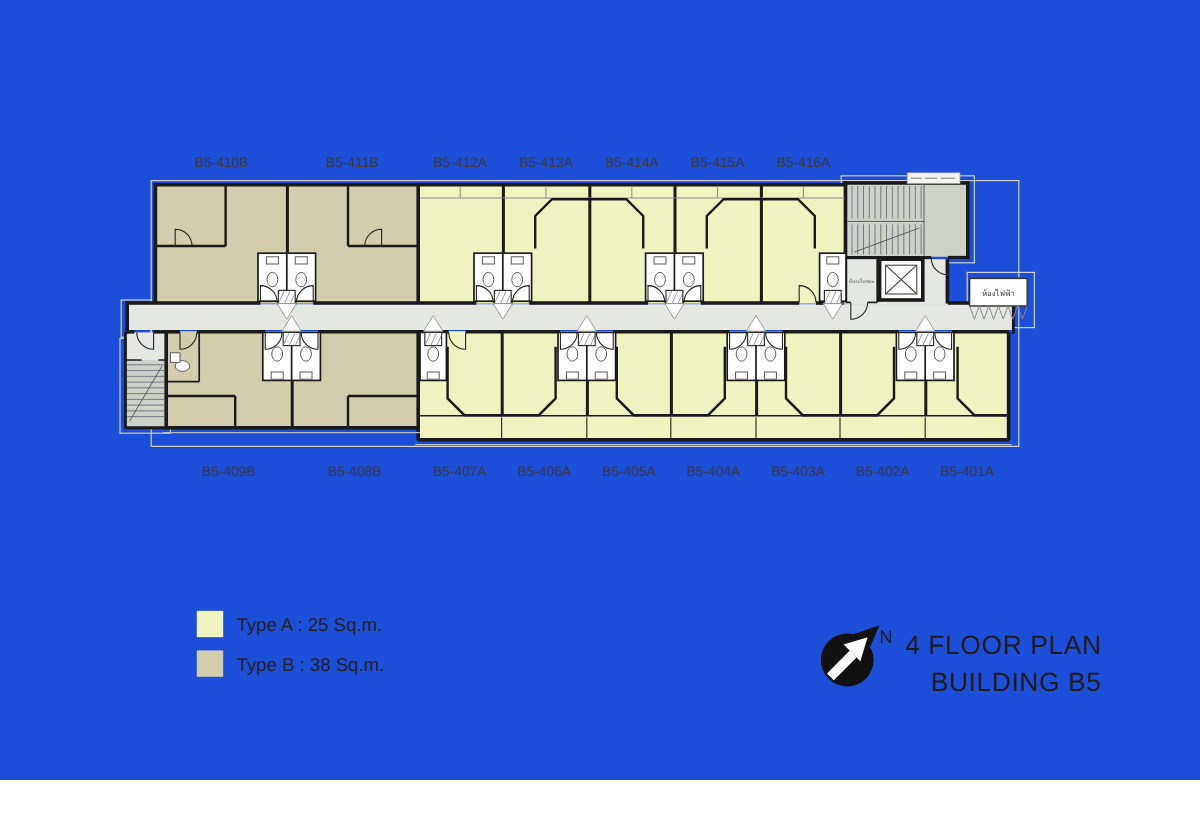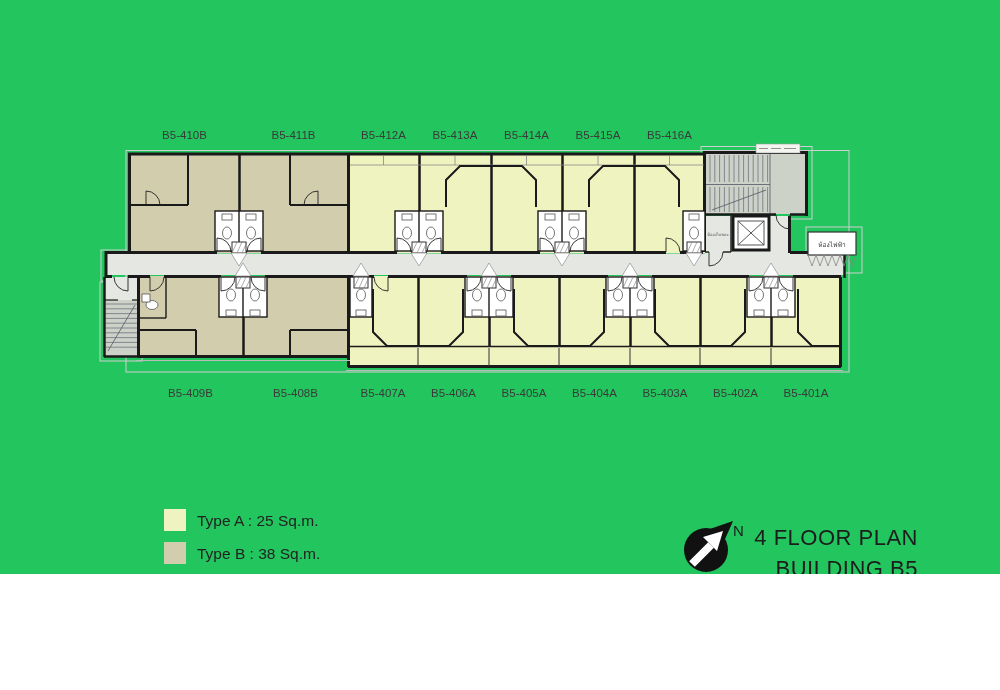--- a/index.html
+++ b/index.html
@@ -1,16 +1,16 @@
 <!DOCTYPE html>
 <html><head>
 <meta charset="utf-8">
 <style>
   html,body{margin:0;padding:0;background:#ffffff;}
-  .page{position:relative;width:1000px;height:574px;background:#22c55e;overflow:hidden;}
+  .page{position:relative;width:1000px;height:650px;background:#1d4ed8;overflow:hidden;}
   text{font-family:"Liberation Sans","DejaVu Sans",sans-serif;}
   .unit-label{font-size:11.5px;fill:#3a3a3a;}
   .legend-text{font-size:15.5px;fill:#222;}
   .title-text{font-size:22px;fill:#1d1d1d;letter-spacing:.5px;}
   .north-n{font-size:15px;fill:#1d1d1d;}
   .micro{font-size:4.2px;fill:#555;}
   .small-room{font-size:6.5px;fill:#333;}
 </style>
 </head>
 <body>

